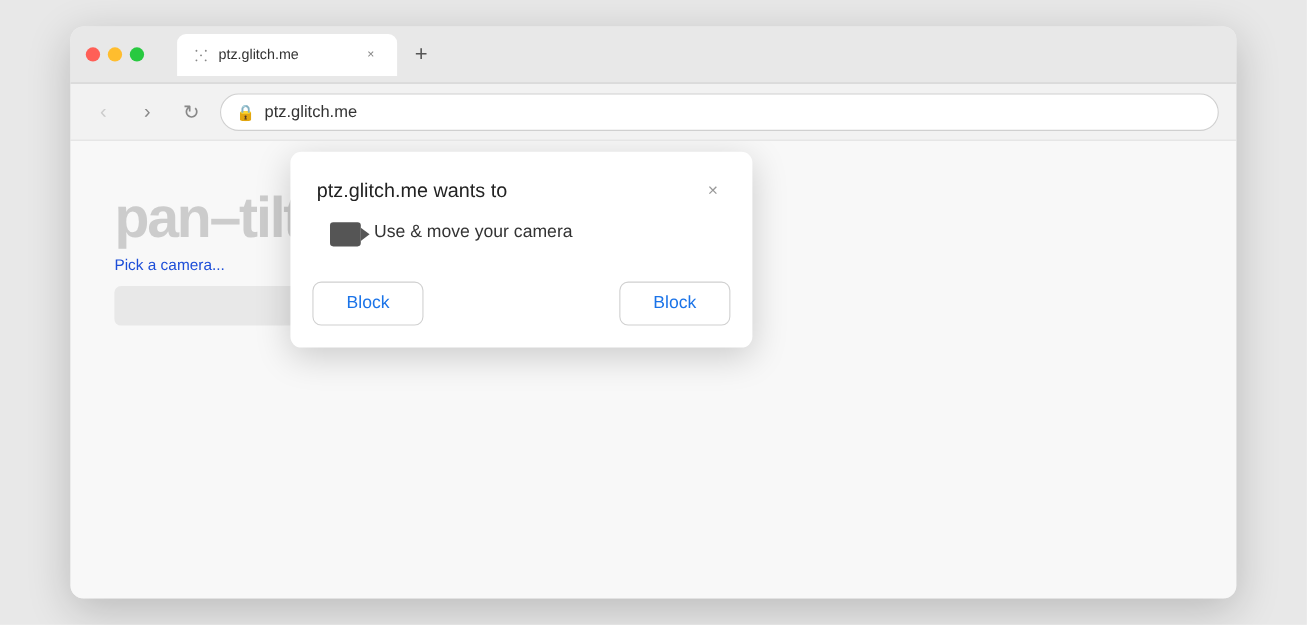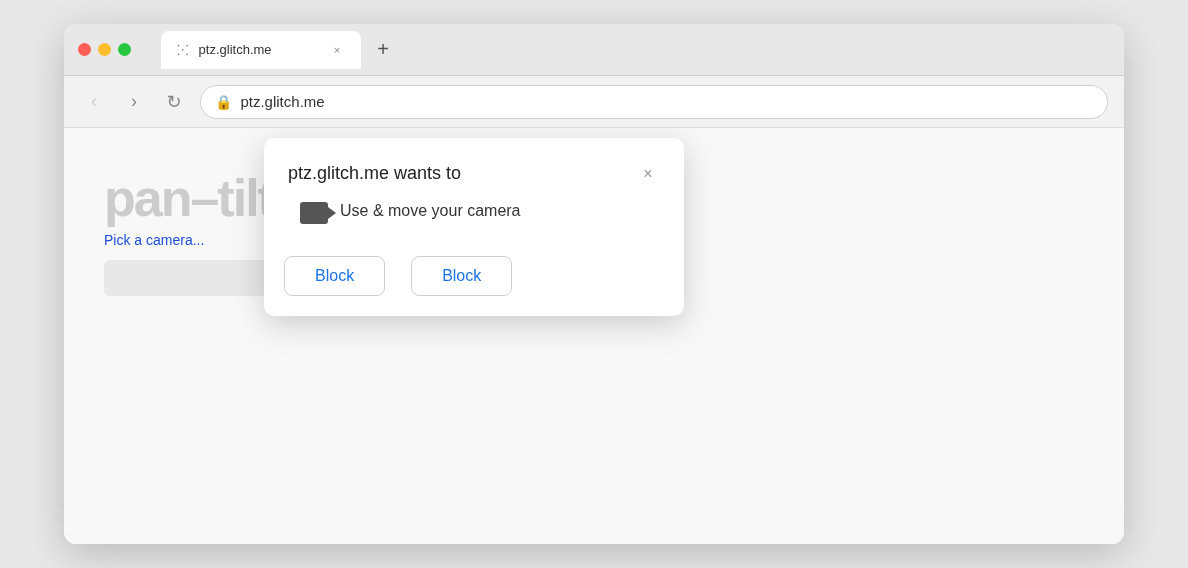--- a/index.html
+++ b/index.html
@@ -266,21 +266,21 @@
       border-left: 8px solid #555;
     }
 
     .dialog-permission-text {
       font-size: 16px;
       color: #333;
     }
 
     .dialog-footer {
       display: flex;
-      justify-content: flex-start;
+      justify-content: space-between;
       gap: 26px;
       padding: 12px 20px 20px 20px;
     }
 
     .dialog-btn {
       padding: 10px 30px;
       border-radius: 8px;
       border: 1.5px solid #d0d0d0;
       background: #ffffff;
       font-size: 16px;

